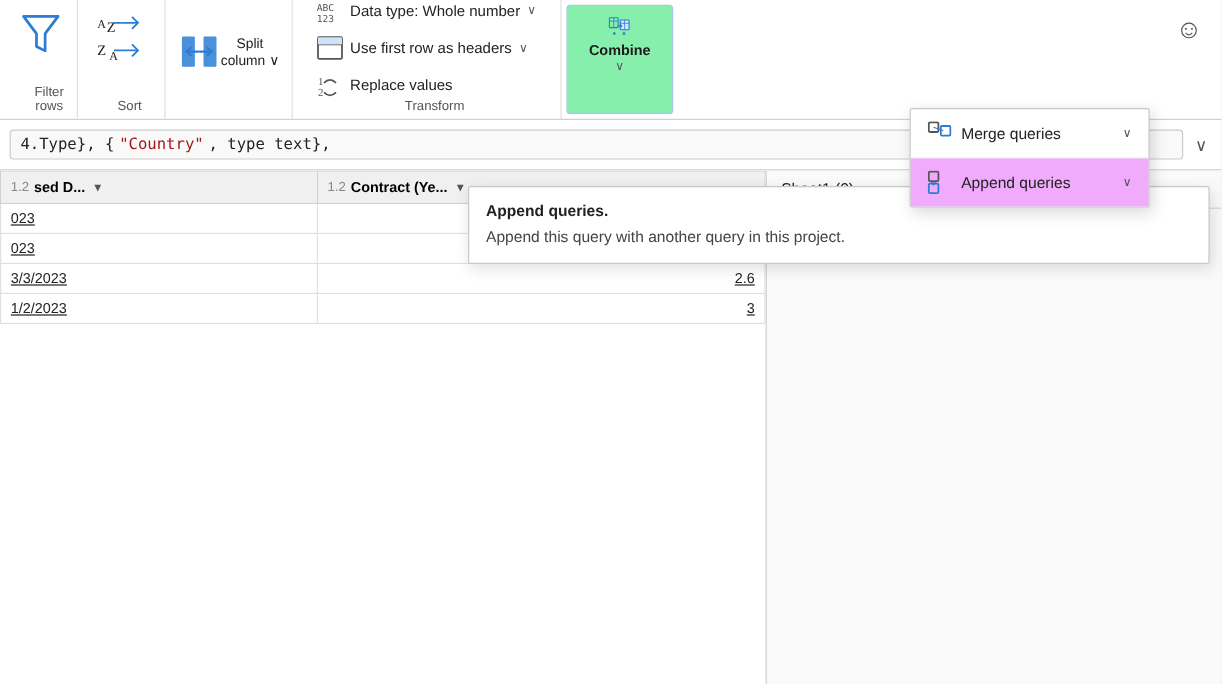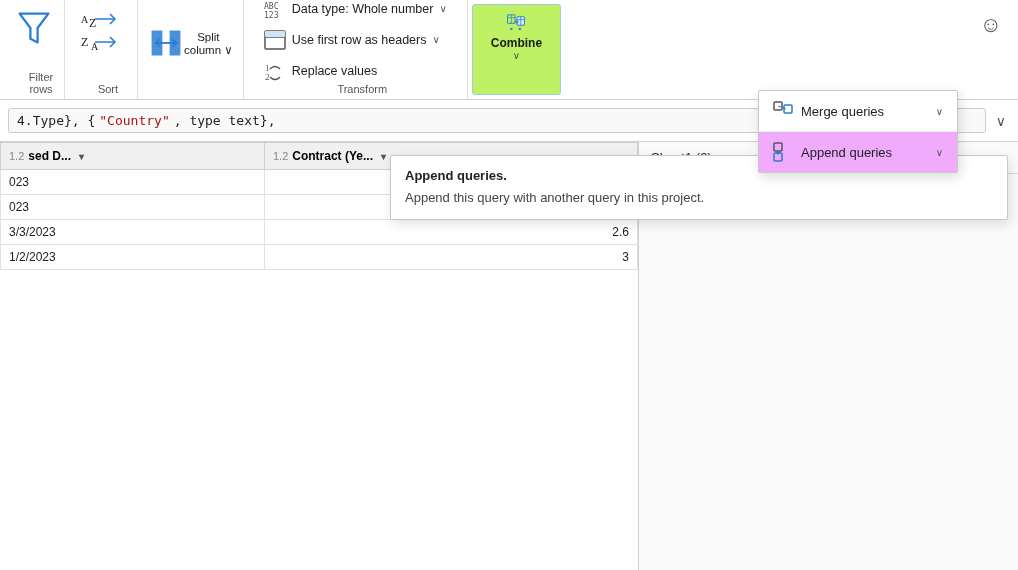--- a/index.html
+++ b/index.html
@@ -164,20 +164,21 @@
       color: #888;
       font-weight: 400;
       font-size: 11px;
     }
 
     tbody td {
       border: 1px solid #e0e0e0;
       padding: 5px 8px;
       font-size: 12px;
       color: #222;
+      text-decoration: underline;
     }
 
     .col-dropdown {
       cursor: pointer;
       color: #555;
       font-size: 10px;
       margin-left: 4px;
     }
 
     
@@ -329,21 +330,21 @@
       border-right: 1px solid #e0e0e0;
       gap: 3px;
     }
 
     .section-combine {
       display: flex;
       flex-direction: column;
       align-items: center;
       padding: 8px 18px 24px 18px;
       position: relative;
-      background: #bef264;
+      background: #86efac;
       border: 1.5px solid #a8c8e8;
       cursor: pointer;
       border-radius: 3px;
       margin: 4px 4px;
     }
 
     .section-label-bottom {
       position: absolute;
       bottom: 4px;
       left: 14px; right: 0;

